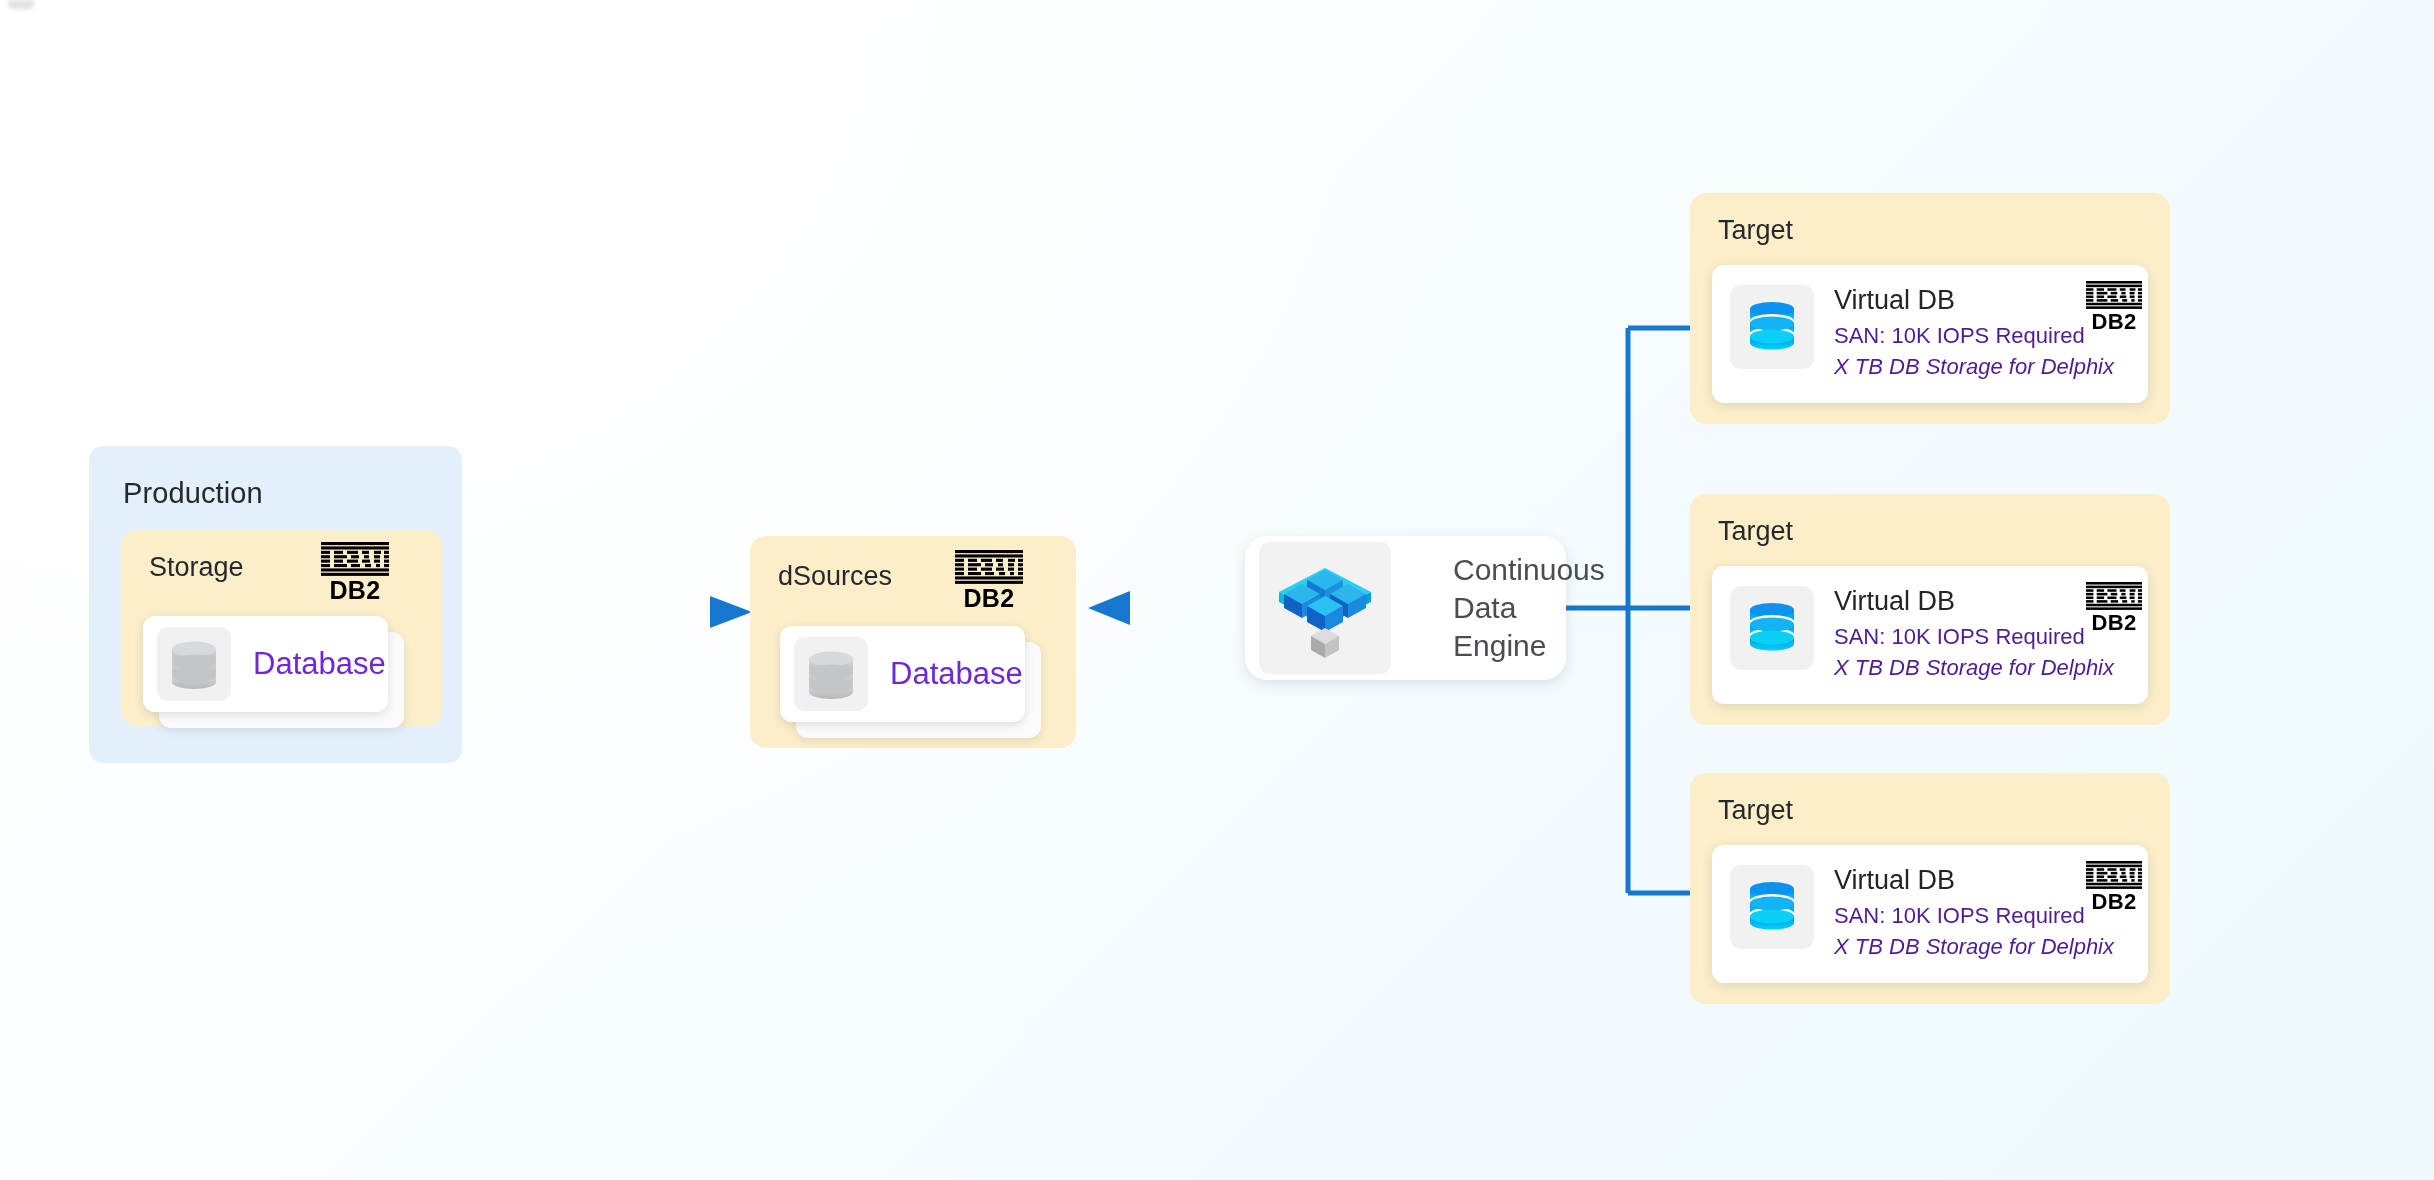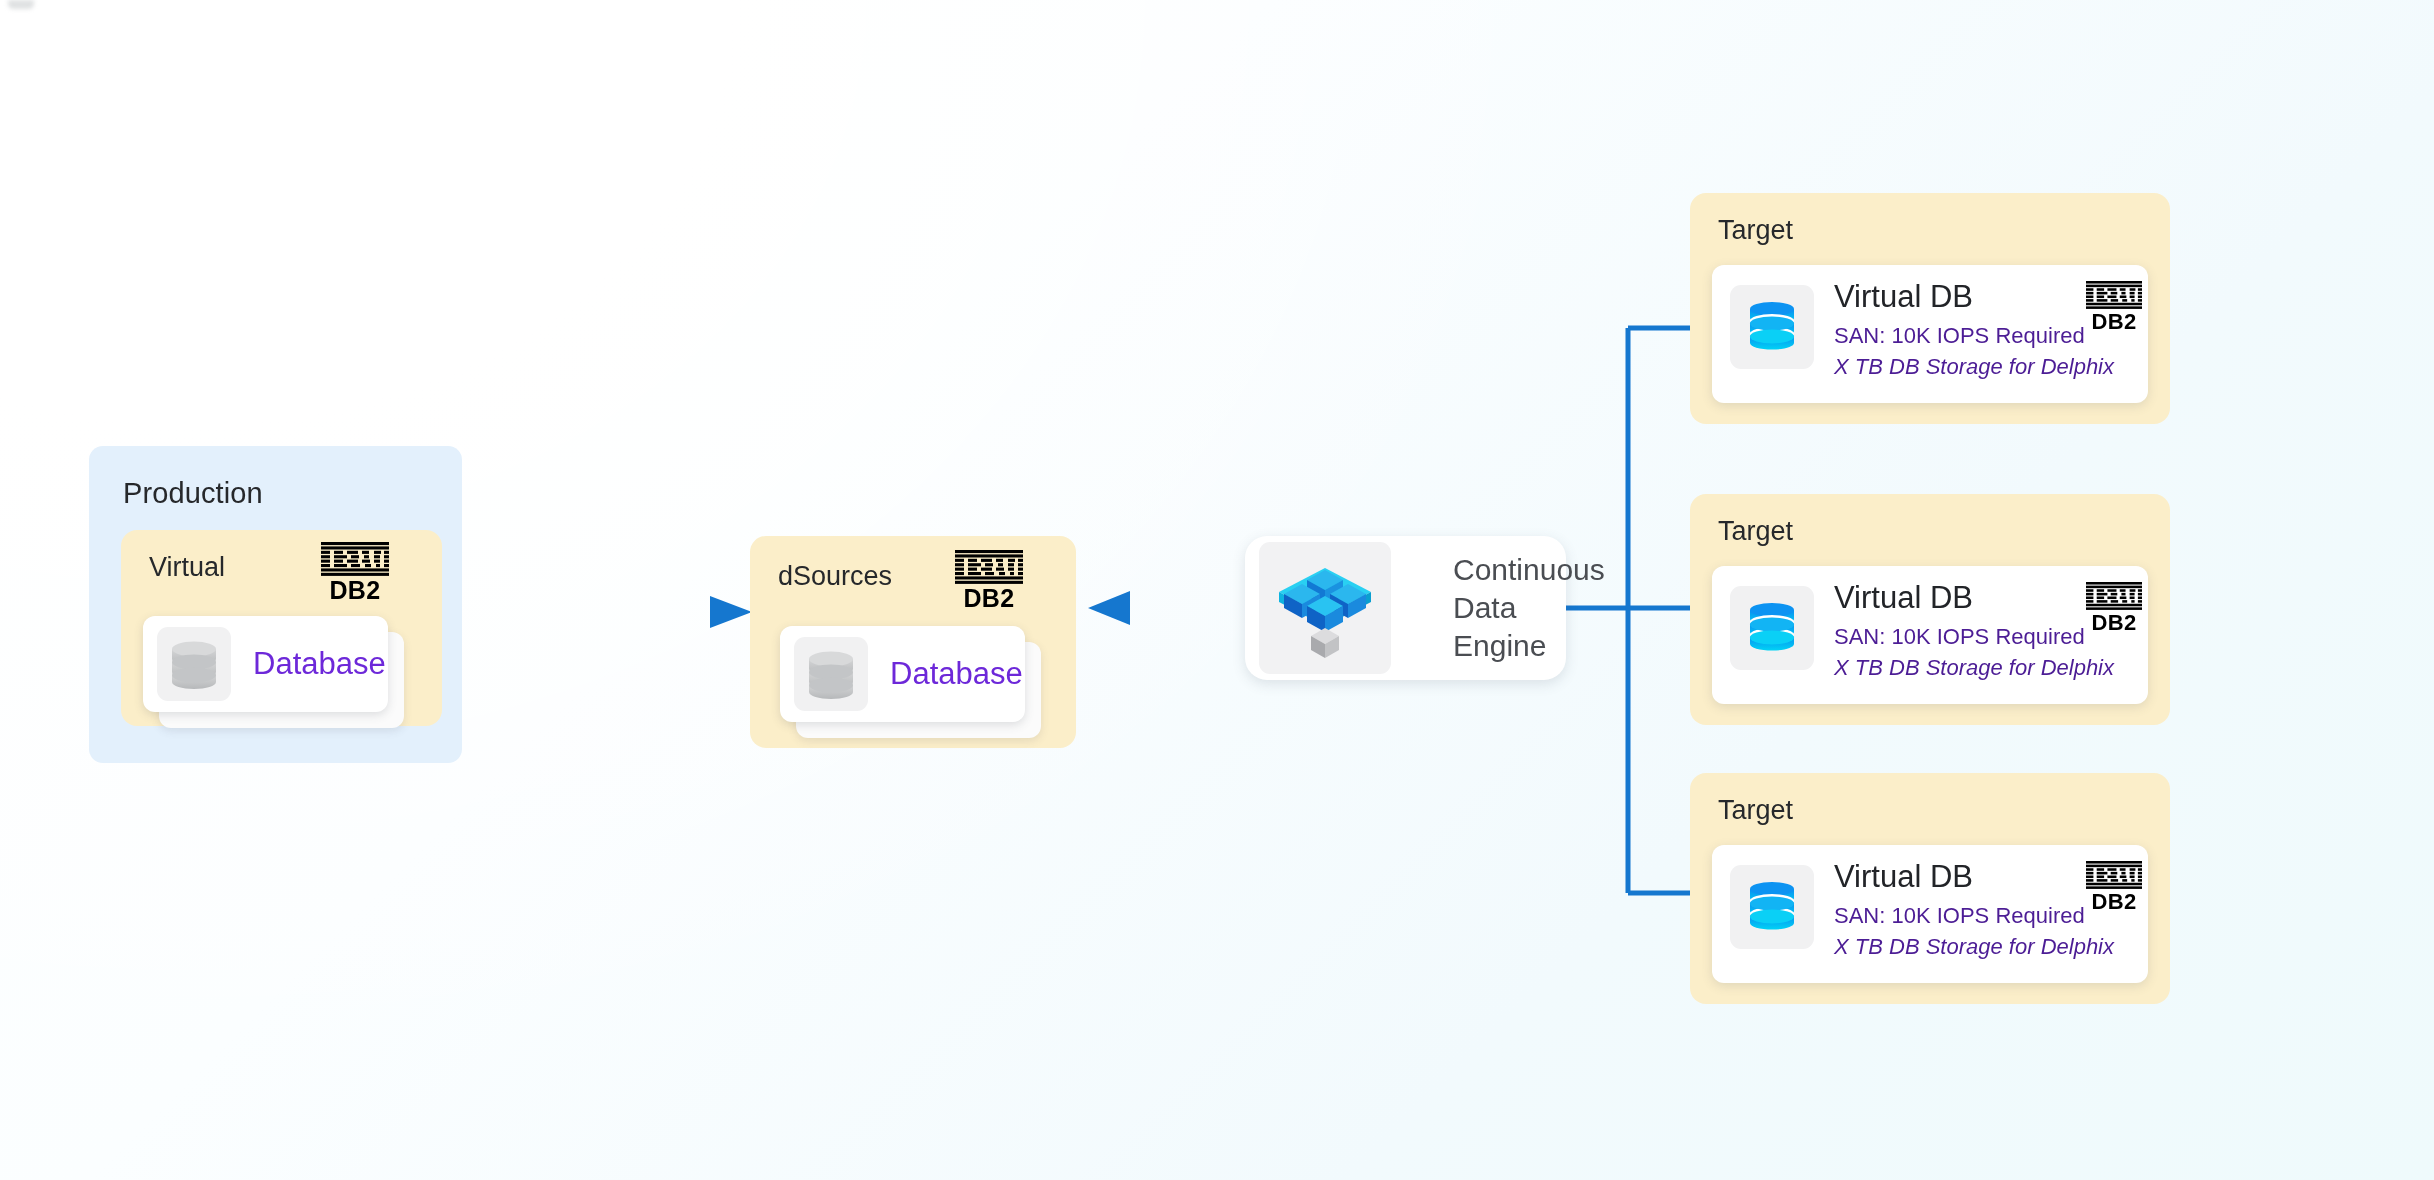--- a/index.html
+++ b/index.html
@@ -168,22 +168,22 @@
     height: 84px;
     background: #f1f1f2;
     border-radius: 11px;
     display: flex;
     align-items: center;
     justify-content: center;
   }
   .target-title {
     position: absolute;
     left: 122px;
-    top: 14px;
-    font-size: 31px;
+    top: 20px;
+    font-size: 27px;
     color: #222428;
     white-space: nowrap;
   }
   .target-line {
     position: absolute;
     left: 122px;
     font-size: 22px;
     color: #4c1d95;
     white-space: nowrap;
   }
@@ -248,21 +248,21 @@
     <g>
       <line x1="1628" y1="893" x2="1690" y2="893" stroke="#1577cf" stroke-width="5"></line>
       <path d="M1690 875 L1736 893 L1690 911 Z" fill="#1577cf"></path>
     </g>
   </svg>
 
   <div class="panel panel-production" style="left:89px; top:446px; width:373px; height:317px;">
     <div class="panel-title" style="left:34px; top:31px;">Production</div>
 
     <div class="cream-box" style="left:32px; top:84px; width:321px; height:196px;">
-      <div class="cream-title" style="left:28px; top:22px;">Virtual</div>
+      <div class="cream-title" style="left:28px; top:22px;">Storage</div>
 
       <div class="ibm-logo" style="left:200px; top:12px;">
         <svg width="68" height="34" viewBox="0 0 68 34">
           <g fill="#000">
             <rect x="0" y="0" width="68" height="3.1"></rect>
             <rect x="0" y="4.4" width="68" height="3.1"></rect>
             <rect x="0" y="8.8" width="9" height="3.1"></rect>
               <rect x="13" y="8.8" width="9" height="3.1"></rect>
             <rect x="26" y="8.8" width="11" height="3.1"></rect>
               <rect x="41" y="8.8" width="7" height="3.1"></rect>

